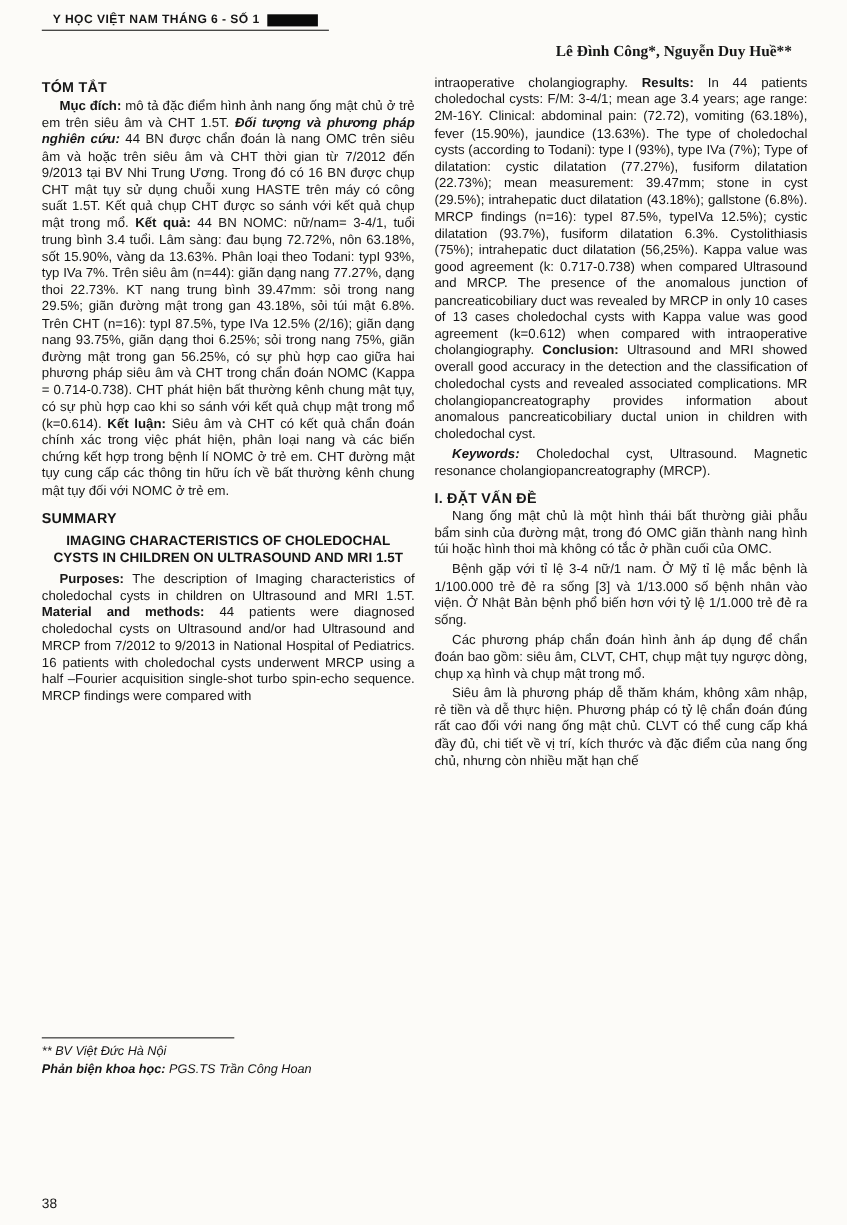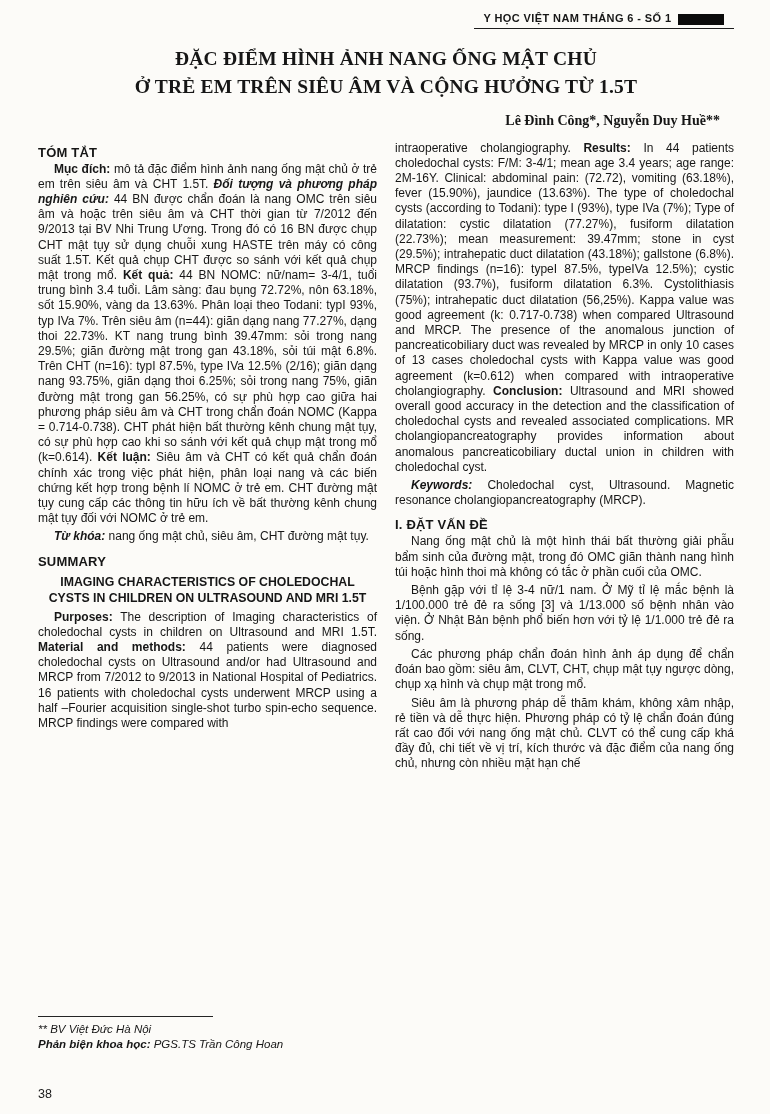--- a/index.html
+++ b/index.html
@@ -4,21 +4,21 @@
 <style>
   * { margin:0; padding:0; box-sizing:border-box; }
   html,body { background:#e8e6e1; }
   .page {
     width:770px; height:1114px; margin:0 auto; position:relative;
     background:#fcfbf8; color:#161616; overflow:hidden;
     font-family:"Liberation Sans", sans-serif;
     padding:8px 36px 0 38px;
   }
   
-  .header { text-align:right; }
+  .header { text-align:left; }
   .header-inner {
     display:inline-block; border-bottom:1.5px solid #1c1c1c;
     padding:2px 10px 3px; font-size:11px; font-weight:bold; letter-spacing:0.4px;
   }
   .redact { display:inline-block; width:46px; height:11px; background:#0b0b0b; vertical-align:middle; margin-left:3px; }
   
   .title {
     margin-top:16px; text-align:center; font-weight:bold;
     font-size:19.5px; line-height:28px;
     font-family:"Liberation Serif", serif; letter-spacing:0.2px;
@@ -55,33 +55,28 @@
 
 <div class="page">
 
   <div class="header">
     <span class="header-inner">
       <span>Y HỌC VIỆT NAM THÁNG 6 - SỐ 1</span>
       <span class="redact"></span>
     </span>
   </div>
 
-  <h1 class="title">
-    <span>ĐẶC ĐIỂM HÌNH ẢNH NANG ỐNG MẬT CHỦ</span><br>
-    <span>Ở TRẺ EM TRÊN SIÊU ÂM VÀ CỘNG HƯỞNG TỪ 1.5T</span>
-  </h1>
 
   <div class="authors">Lê Đình Công*, Nguyễn Duy Huề**</div>
 
   <div class="columns">
 
     <div class="col col-left">
       <h2 class="sec first">TÓM TẮT</h2>
       <p class="para indent"><span class="b">Mục đích:</span><span> mô tả đặc điểm hình ảnh nang ống mật chủ ở trẻ em trên siêu âm và CHT 1.5T. </span><span class="b i">Đối tượng và phương pháp nghiên cứu:</span><span> 44 BN được chẩn đoán là nang OMC trên siêu âm và hoặc trên siêu âm và CHT thời gian từ 7/2012 đến 9/2013 tại BV Nhi Trung Ương. Trong đó có 16 BN được chụp CHT mật tụy sử dụng chuỗi xung HASTE trên máy có công suất 1.5T. Kết quả chụp CHT được so sánh với kết quả chụp mật trong mổ. </span><span class="b">Kết quả:</span><span> 44 BN NOMC: nữ/nam= 3-4/1, tuổi trung bình 3.4 tuổi. Lâm sàng: đau bụng 72.72%, nôn 63.18%, sốt 15.90%, vàng da 13.63%. Phân loại theo Todani: typI 93%, typ IVa 7%. Trên siêu âm (n=44): giãn dạng nang 77.27%, dạng thoi 22.73%. KT nang trung bình 39.47mm: sỏi trong nang 29.5%; giãn đường mật trong gan 43.18%, sỏi túi mật 6.8%. Trên CHT (n=16): typI 87.5%, type IVa 12.5% (2/16); giãn dạng nang 93.75%, giãn dạng thoi 6.25%; sỏi trong nang 75%, giãn đường mật trong gan 56.25%, có sự phù hợp cao giữa hai phương pháp siêu âm và CHT trong chẩn đoán NOMC (Kappa = 0.714-0.738). CHT phát hiện bất thường kênh chung mật tụy, có sự phù hợp cao khi so sánh với kết quả chụp mật trong mổ (k=0.614). </span><span class="b">Kết luận:</span><span> Siêu âm và CHT có kết quả chẩn đoán chính xác trong việc phát hiện, phân loại nang và các biến chứng kết hợp trong bệnh lí NOMC ở trẻ em. CHT đường mật tụy cung cấp các thông tin hữu ích về bất thường kênh chung mật tụy đối với NOMC ở trẻ em.</span></p>
-      <p class="para indent"><span class="b i">Từ khóa:</span><span> nang ống mật chủ, siêu âm, CHT đường mật tụy.</span></p>
 
       <h2 class="sec">SUMMARY</h2>
       <div class="summary-title">IMAGING CHARACTERISTICS OF CHOLEDOCHAL CYSTS IN CHILDREN ON ULTRASOUND AND MRI 1.5T</div>
       <p class="para indent"><span class="b">Purposes:</span><span> The description of Imaging characteristics of choledochal cysts in children on Ultrasound and MRI 1.5T. </span><span class="b">Material and methods:</span><span> 44 patients were diagnosed choledochal cysts on Ultrasound and/or had Ultrasound and MRCP from 7/2012 to 9/2013 in National Hospital of Pediatrics. 16 patients with choledochal cysts underwent MRCP using a half –Fourier acquisition single-shot turbo spin-echo sequence. MRCP findings were compared with</span></p>
 
       <div class="footnote">
         <div class="footnote-rule"></div>
         <div class="fn">** BV Việt Đức Hà Nội</div>
         <div class="fn"><span class="b i">Phản biện khoa học:</span><span class="i"> PGS.TS Trần Công Hoan</span></div>
       </div>

